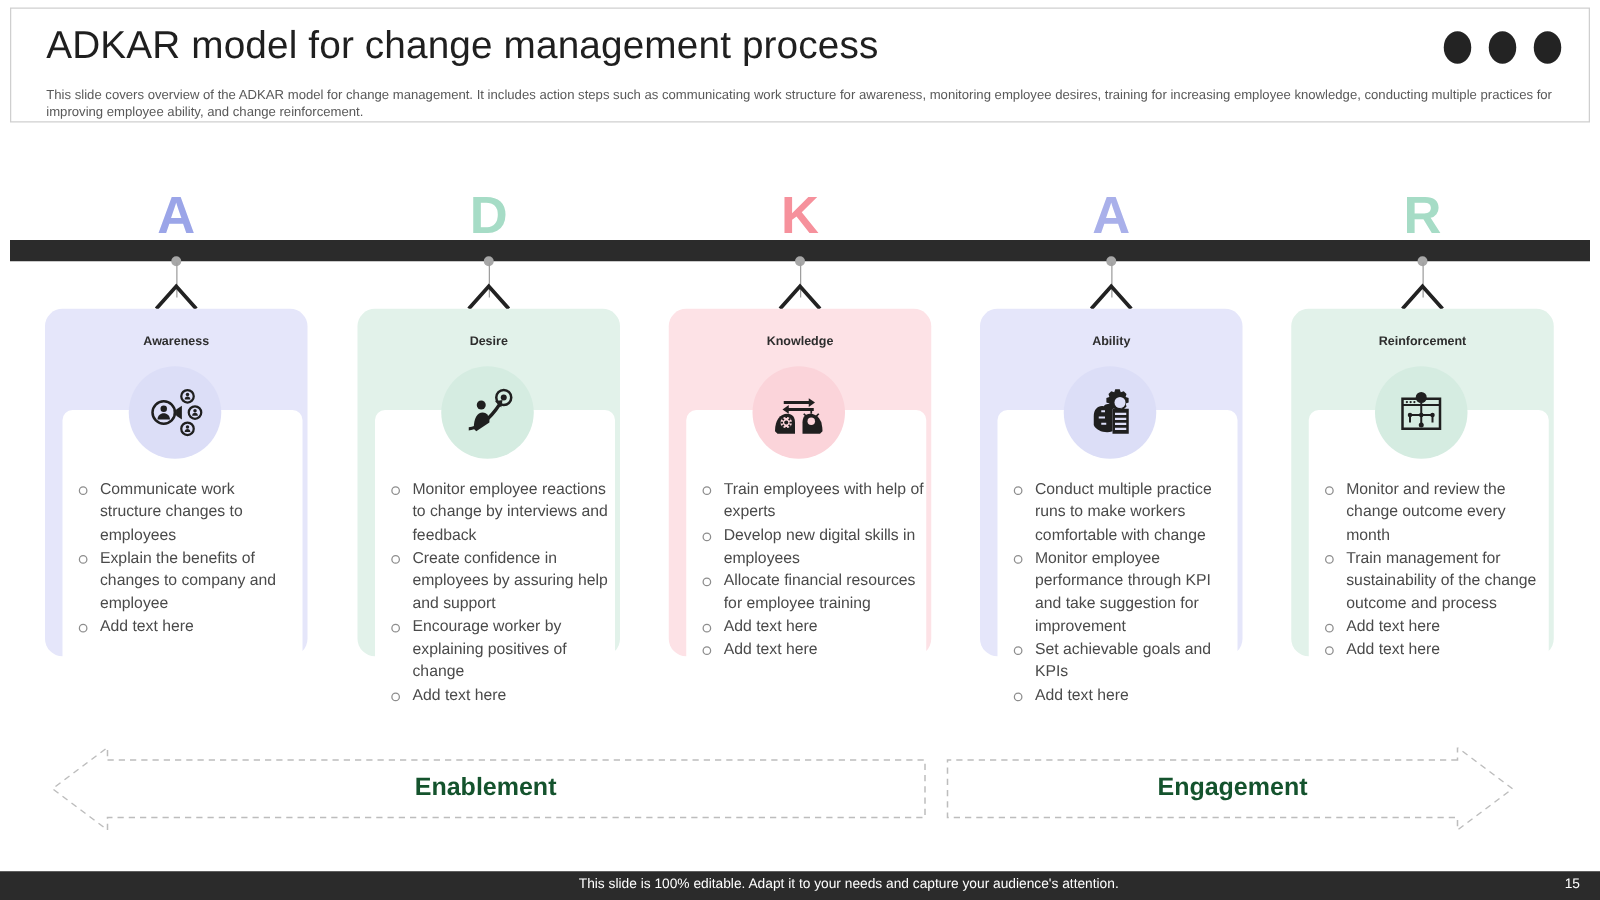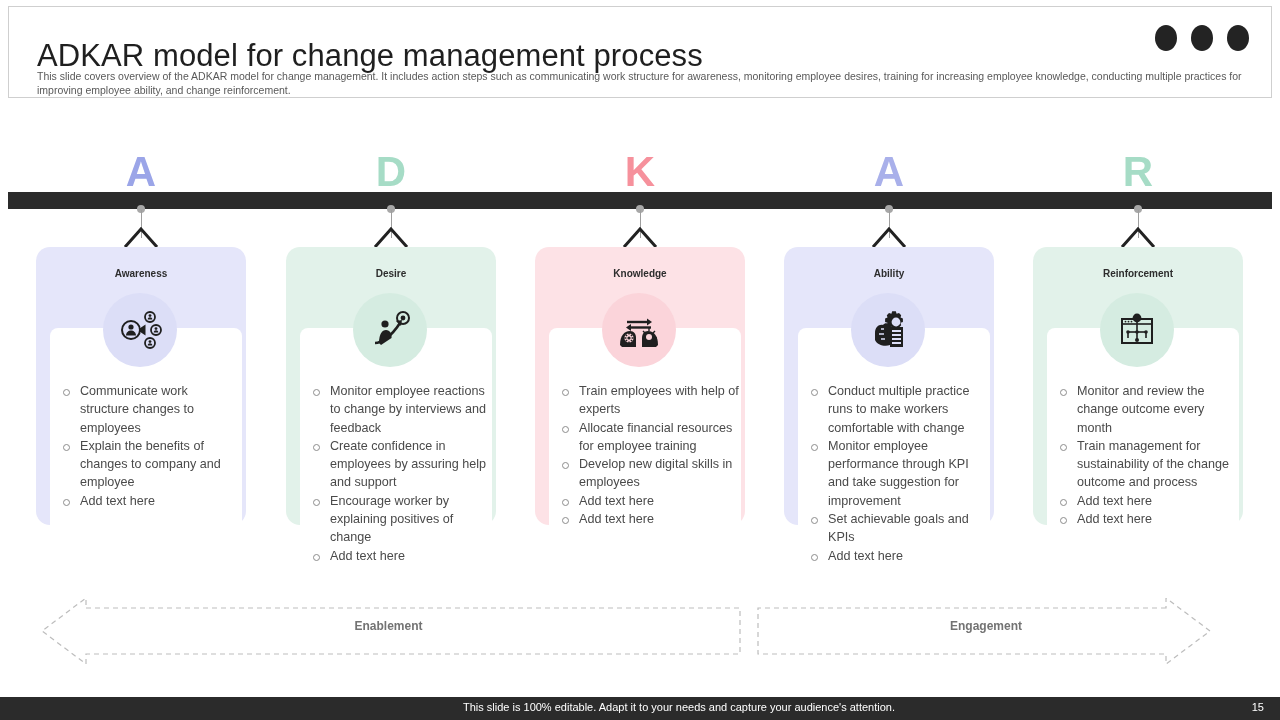--- a/index.html
+++ b/index.html
@@ -23,21 +23,21 @@
     top: 6px;
     width: 1264px;
     height: 92px;
     border: 1px solid #cfcfcf;
     box-sizing: border-box;
     background: #ffffff;
   }
   .header-title {
     position: absolute;
     left: 28px;
-    top: 31px;
+    top: 11px;
     font-size: 31px;
     font-weight: 400;
     color: #1f1f1f;
     letter-spacing: .1px;
     white-space: nowrap;
   }
   .header-sub {
     position: absolute;
     left: 28px;
     top: 62px;
@@ -197,23 +197,23 @@
     position: absolute;
     height: 66px;
   }
   .arrow-wrap svg { display: block; }
   .arrow-label {
     position: absolute;
     top: 21px;
     left: 0;
     width: 100%;
     text-align: center;
-    font-size: 12px;
+    font-size: 20px;
     font-weight: 700;
-    color: #737373;
+    color: #14532d;
   }
 
   
   .footer {
     position: absolute;
     left: 0;
     bottom: 0;
     width: 1280px;
     height: 23px;
     background: #2b2b2b;
@@ -341,22 +341,22 @@
         <circle cx="33" cy="30" r="3" fill="#fbd4da"></circle>
         <path d="M33 24v-3M37 26l2-2M29 26l-2-2M38 31h3M40 35l-2.5-1" stroke="#1f1f1f" stroke-width="1.4"></path>
         <path d="M11 15 H33" stroke="#1f1f1f" stroke-width="2.4" fill="none"></path>
         <path d="M31 11.5 L36 15 L31 18.5 Z"></path>
         <path d="M35 20.5 H13" stroke="#1f1f1f" stroke-width="2.4" fill="none"></path>
         <path d="M15 17 L10 20.5 L15 24 Z"></path>
       </svg>
     </div>
     <ul class="bullets">
       <li>Train employees with help of experts</li>
+      <li>Develop new digital skills in employees</li>
       <li>Allocate financial resources for employee training</li>
-      <li>Develop new digital skills in employees</li>
       <li>Add text here</li>
       <li>Add text here</li>
     </ul>
   </div>
 
   <div class="col" style="left:784px;">
     <div class="letter" style="left:-20px; color:#a9b0ea;">A</div>
     <div class="pin" style="left:101px;"></div>
     <div class="stem" style="left:104.5px;"></div>
     <div class="chev" style="left:87px;">

